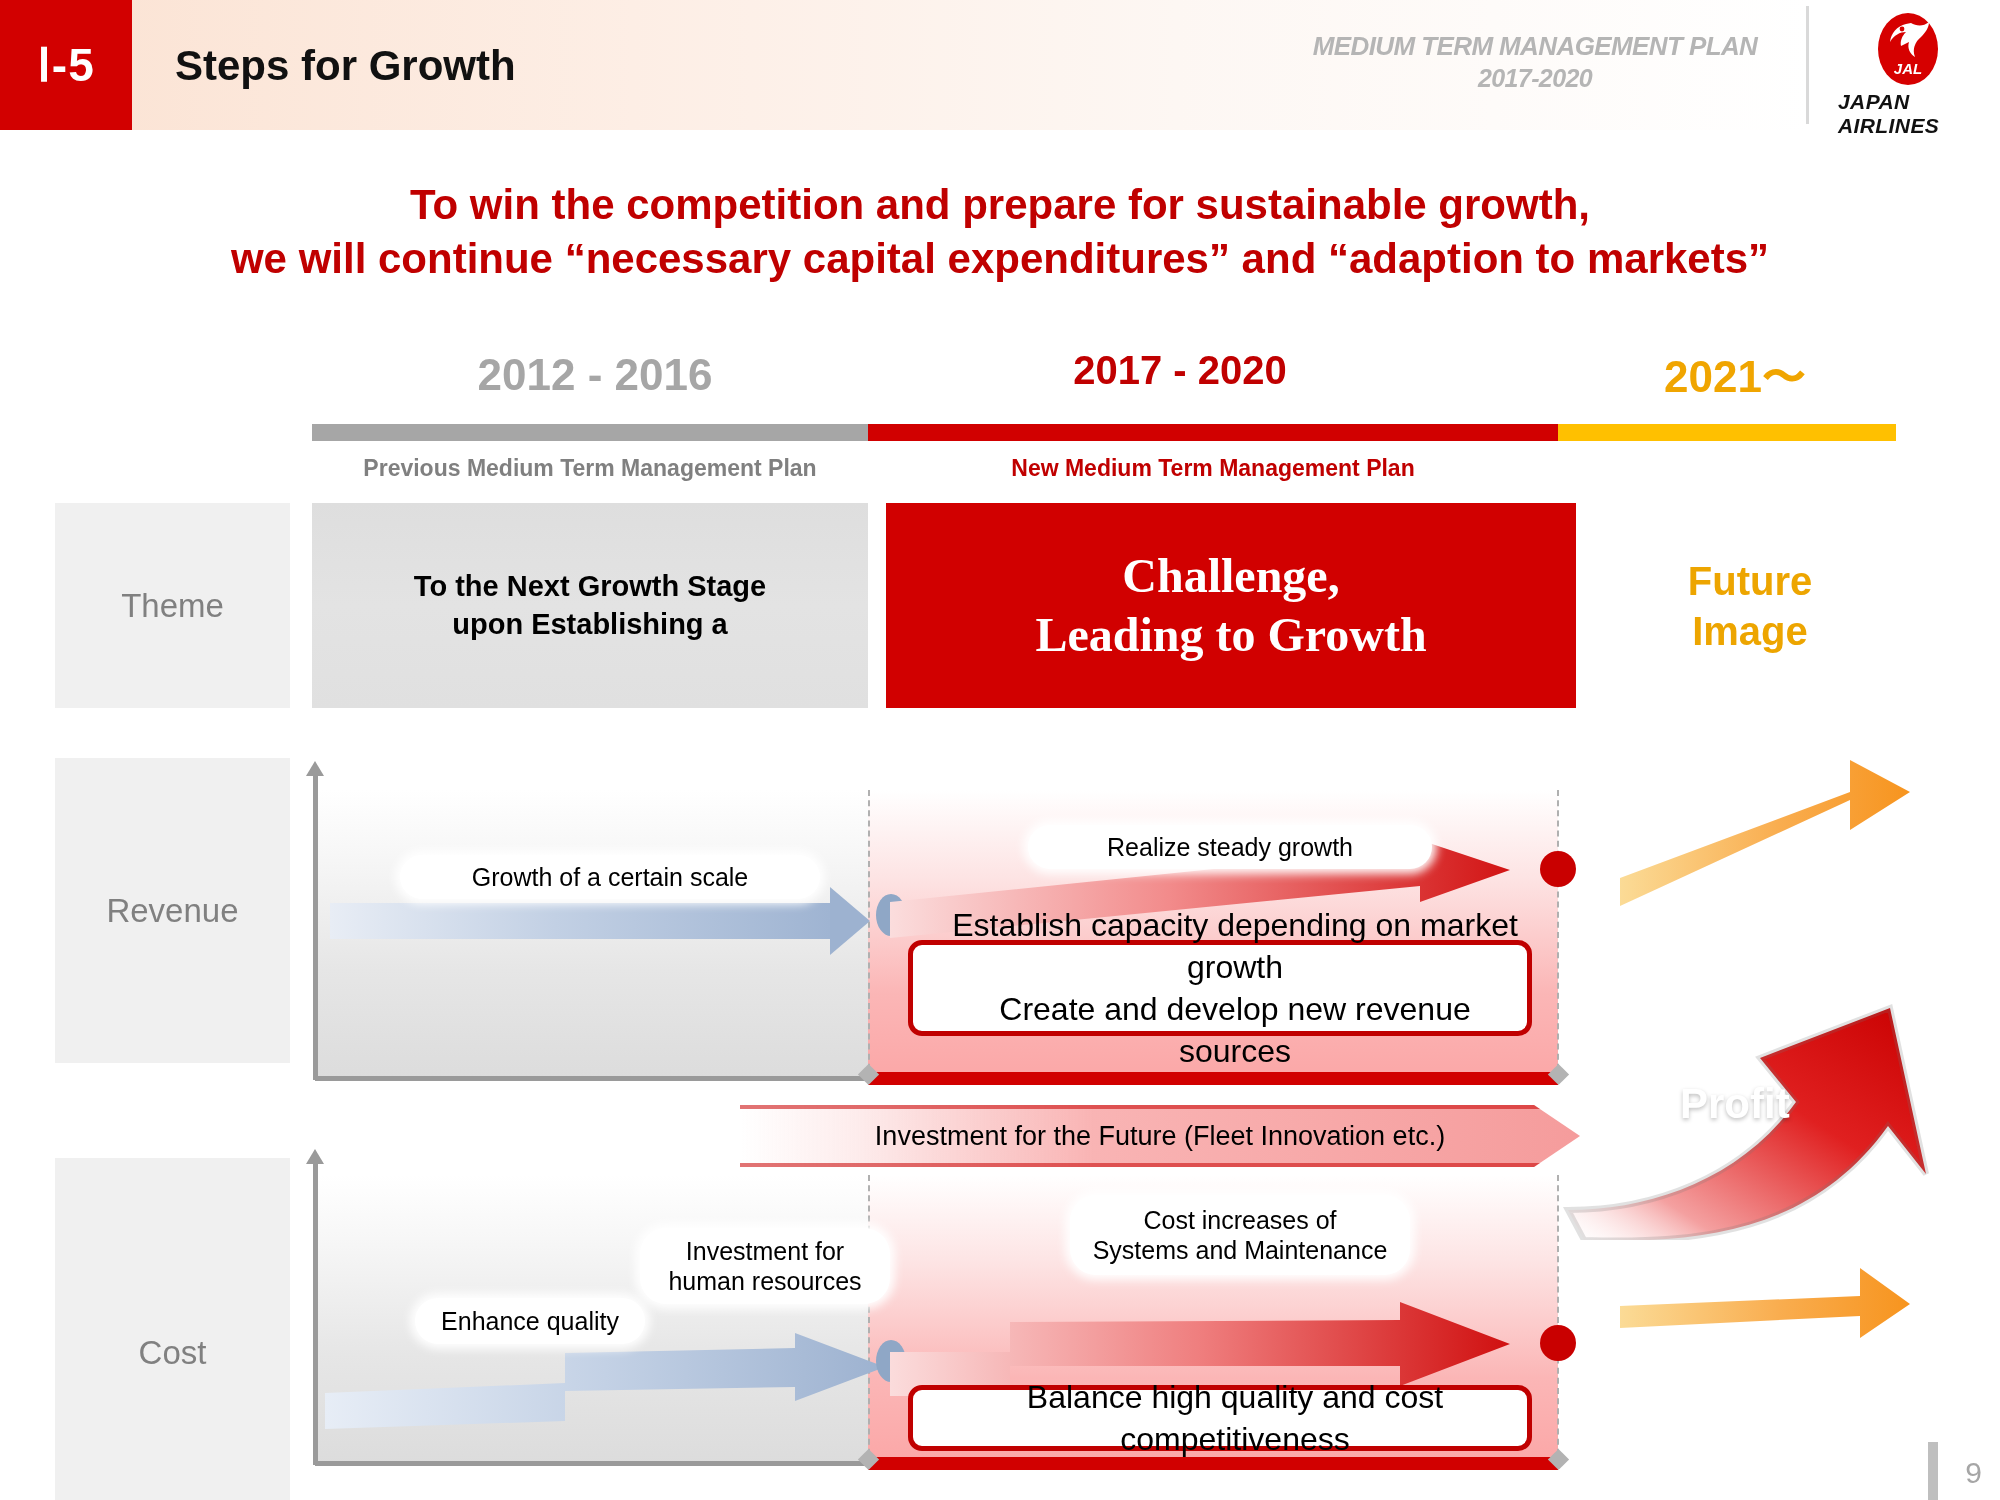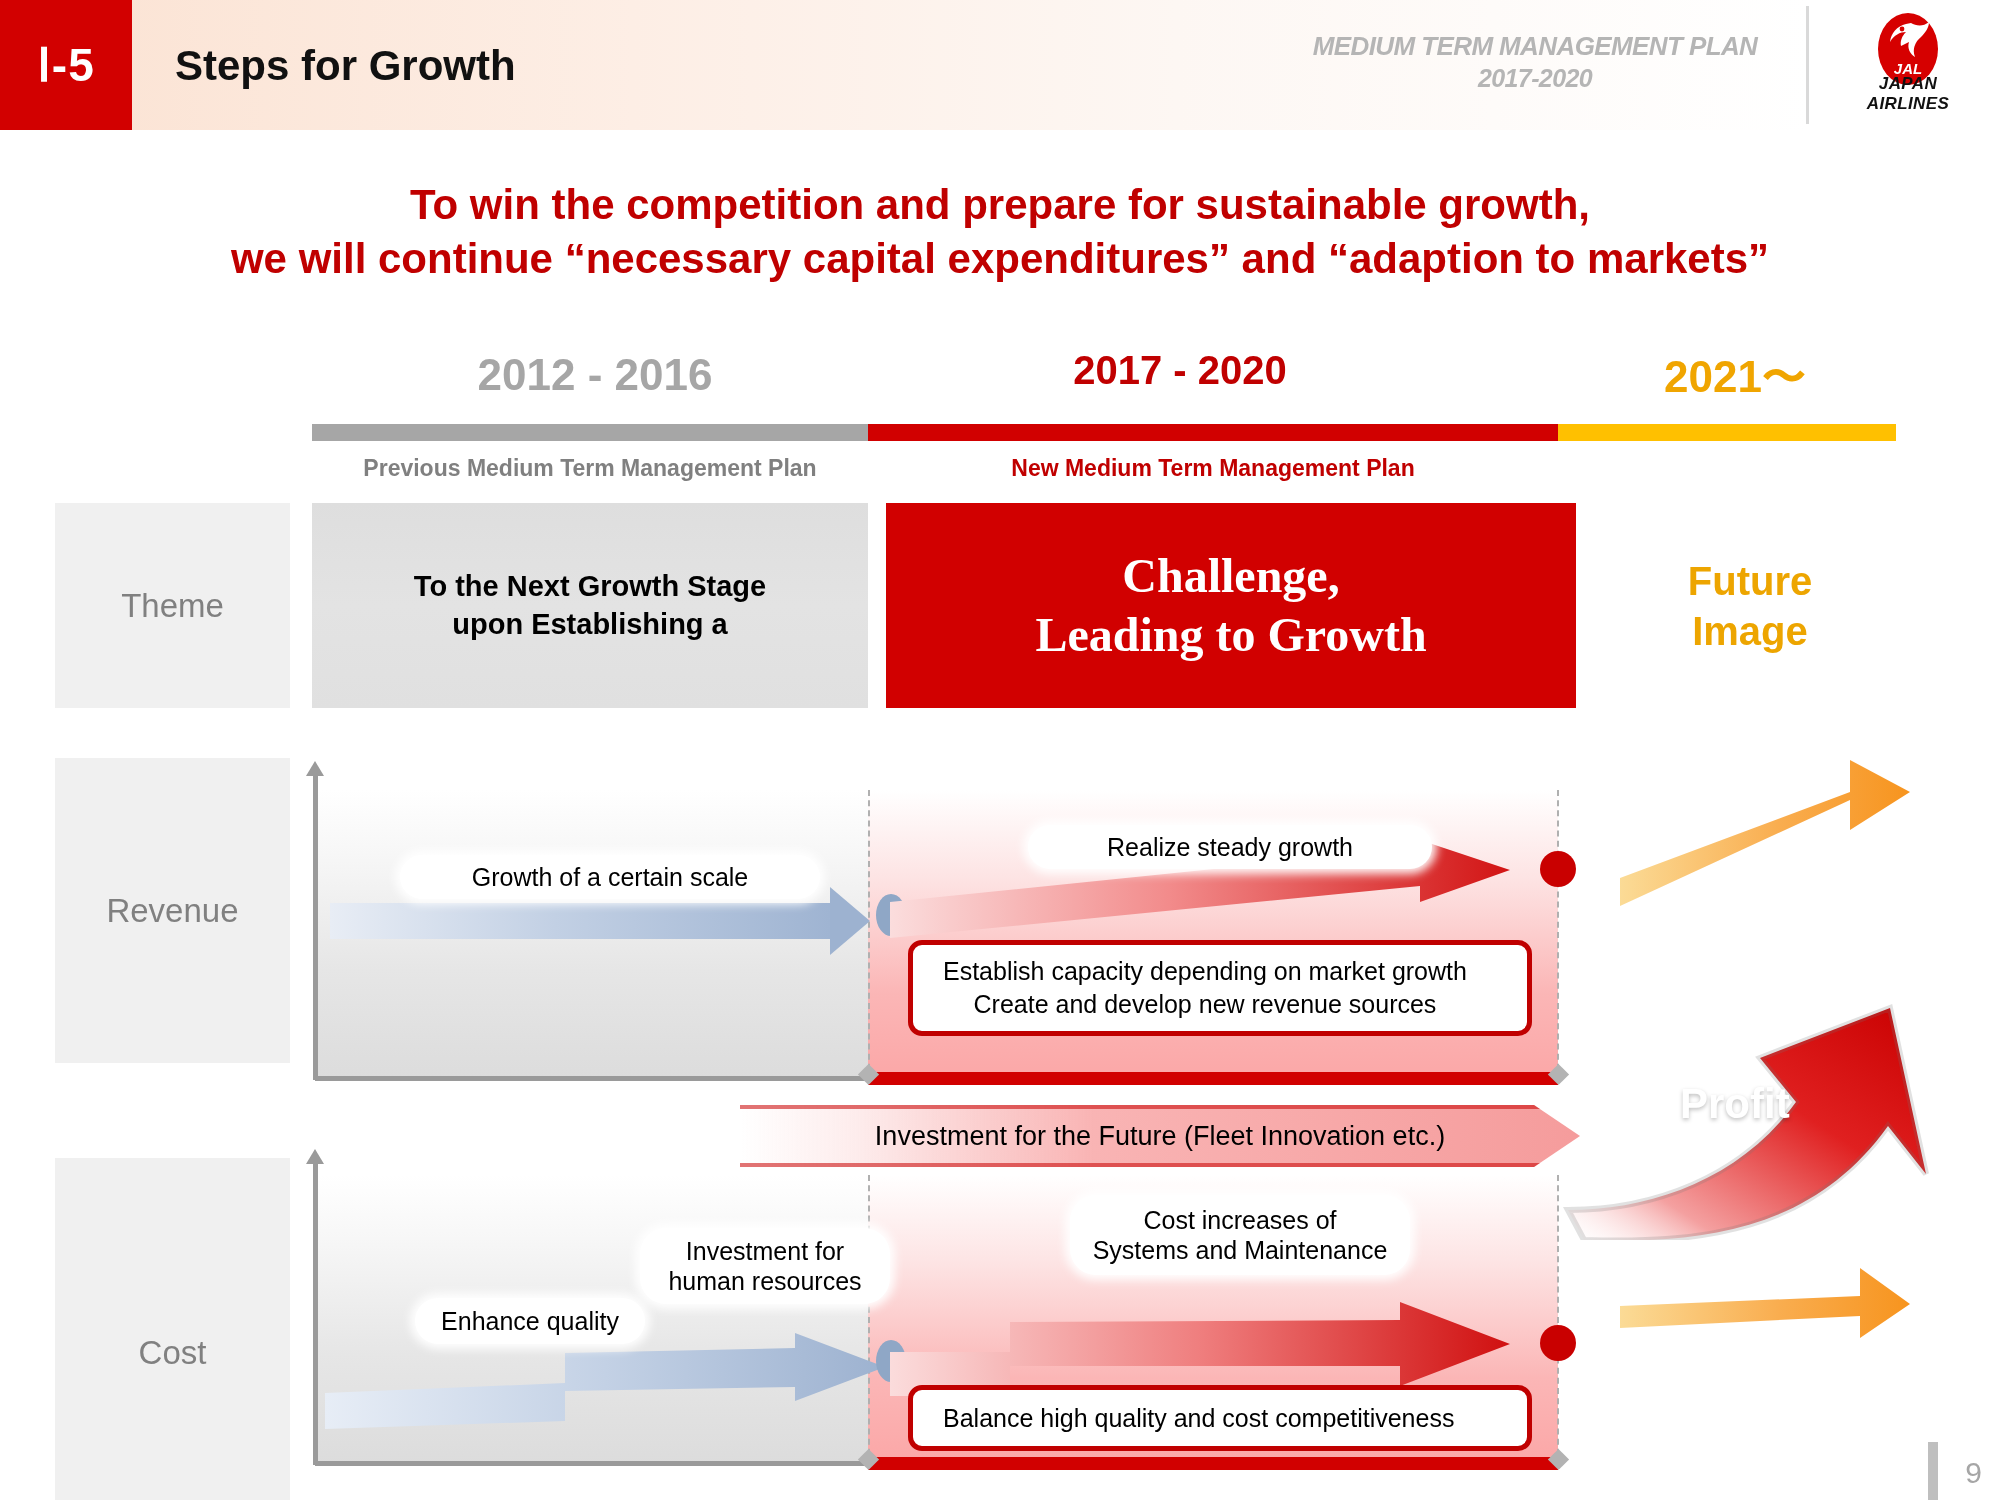--- a/index.html
+++ b/index.html
@@ -38,22 +38,22 @@
   .header-plan {
     position: absolute; left: 1300px; top: 30px; width: 470px;
     text-align: center; color: #b5b5b5;
     font-style: italic; font-weight: bold;
     font-size: 26px; letter-spacing: -0.6px; line-height: 1.25;
   }
   .header-plan .yrs { font-size: 25px; display:block; }
   .jal-logo { position: absolute; left: 1838px; top: 12px; width: 140px; height: 108px; }
   .jal-mark { position:absolute; left: 38px; top: 0px; width: 64px; height: 74px; }
   .jal-name {
-    position:absolute; left: 0; top: 62px; width: 140px; text-align:center;
-    font-size: 17px; font-weight: bold; font-style: italic; color:#111;
+    position:absolute; left: 0; top: 78px; width: 140px; text-align:left;
+    font-size: 21px; font-weight: bold; font-style: italic; color:#111;
     letter-spacing: 0.4px;
   }
 
   
   .headline {
     position: absolute; left: 0; top: 178px; width: 2000px;
     text-align: center; color: #c00000;
     font-size: 42px; font-weight: bold; line-height: 1.28;
   }
 
@@ -140,22 +140,22 @@
   
   .bubble {
     position:absolute; background:#fff; border-radius: 26px;
     display:flex; align-items:center; justify-content:center; text-align:center;
     font-size: 25px; color:#000; line-height:1.2;
     box-shadow: 0 0 10px 5px rgba(255,255,255,0.95);
   }
   
   .redbox {
     position:absolute; background:#fff; border: 5px solid #c00000; border-radius: 14px;
-    display:flex; align-items:center; justify-content:flex-start; text-align:center;
-    font-size: 25px; color:#000; line-height:1.32;padding-left:30px;
+    display:flex; align-items:center; justify-content:center; text-align:center;
+    font-size: 32px; color:#000; line-height:1.32;padding-left:30px;
   }
 
   
   .blue-arrow-body {
     position:absolute; background: linear-gradient(to right, #e8edf5 0%, #c2d0e4 45%, #9fb4d2 100%);
   }
   .blue-arrow-head {
     position:absolute; width:0; height:0;
     border-top: 34px solid transparent; border-bottom: 34px solid transparent;
     border-left: 40px solid #9db2d0;

